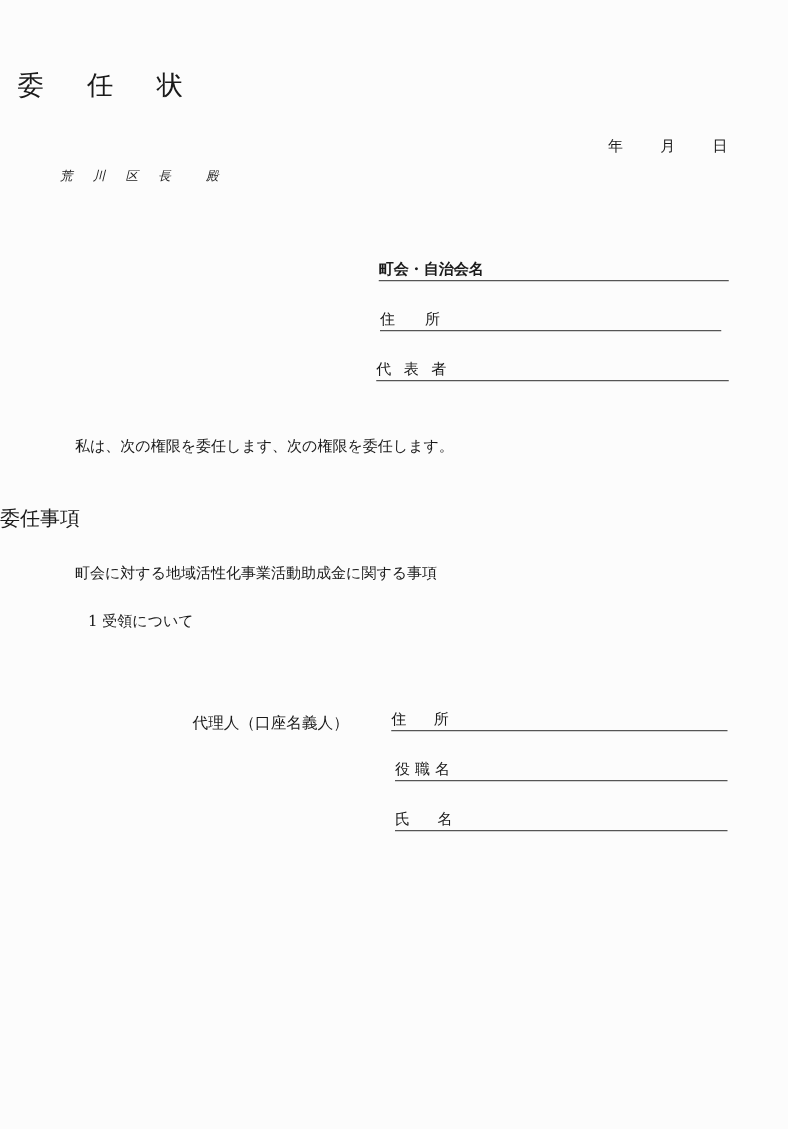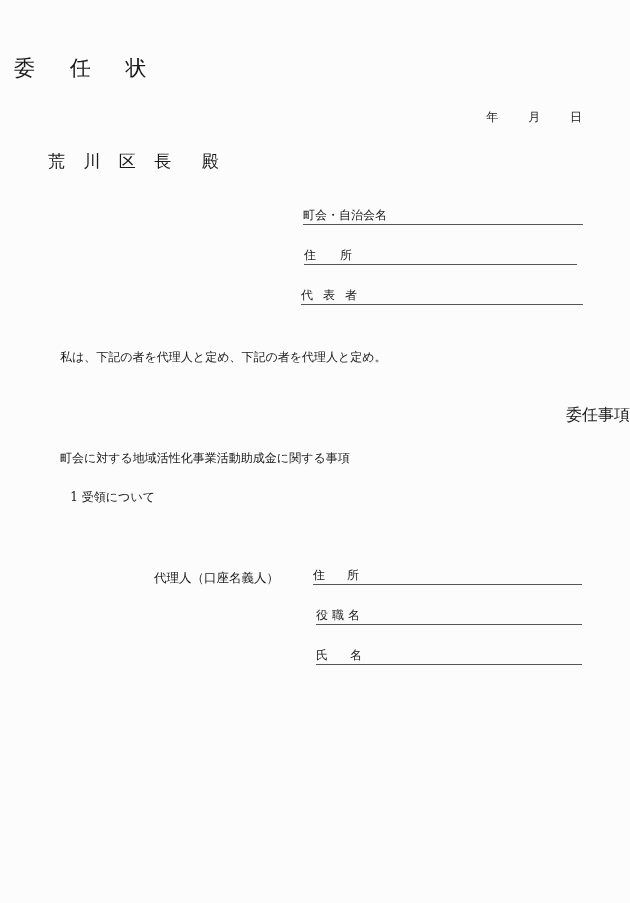--- a/index.html
+++ b/index.html
@@ -12,33 +12,33 @@
       color: #1a1a1a;
     }
     .abs { position: absolute; white-space: nowrap; }
     .title {
       left: 0; width: 630px; top: 54px;
       font-size: 21px; letter-spacing: 0;
     }
     .title span { display: inline-block; margin: 0 14px; }
     .date { top: 109px; right: 48px; font-size: 12px; }
     .date span { display: inline-block; margin-left: 26px; }
-    .addressee { top: 150px; left: 48px; font-size: 17px; }
+    .addressee { top: 134px; left: 48px; font-size: 10px; font-style: italic; }
     .addressee span { display: inline-block; margin-right: 13px; }
     .addressee .sama { margin-left: 12px; }
     .field {
       font-size: 12px;
       border-bottom: 1px solid #555;
       padding-bottom: 1px;
       height: 16px;
       line-height: 16px;
     }
     .sp { display: inline-block; }
     .statement { top: 349px; left: 60px; font-size: 12px; }
-    .subtitle { top: 405px; left: 0; width: 630px; text-align: right; font-size: 16px; }
+    .subtitle { top: 405px; left: 0; width: 630px; text-align: left; font-size: 16px; }
     .matter { top: 450px; left: 60px; font-size: 12px; }
     .item { top: 489px; left: 60px; font-size: 12px; text-align: right; }
     .item .num { display: inline-block; width: 18px; }
     .agent-label { top: 570px; left: 154px; font-size: 12.5px; }
   </style>
 </head>
 <body>
 
 <div class="abs title">
   <span>委</span>
@@ -53,36 +53,36 @@
 </div>
 
 <div class="abs addressee">
   <span>荒</span>
   <span>川</span>
   <span>区</span>
   <span>長</span>
   <span class="sama">殿</span>
 </div>
 
-<div class="abs field" style="top:207px; left:303px; width:280px;">
+<div class="abs field" style="top:207px; left:303px; width:280px;font-weight:bold;">
   <span>町会・自治会名</span>
   <span></span>
 </div>
 
 <div class="abs field" style="top:247px; left:304px; width:273px;">
   <span>住</span><span class="sp" style="width:24px"></span><span>所</span>
   <span></span>
 </div>
 
 <div class="abs field" style="top:287px; left:301px; width:282px;">
   <span>代</span><span class="sp" style="width:10px"></span><span>表</span><span class="sp" style="width:10px"></span><span>者</span>
   <span></span>
 </div>
 
-<div class="abs statement">私は、下記の者を代理人と定め、下記の者を代理人と定め。</div>
+<div class="abs statement">私は、次の権限を委任します、次の権限を委任します。</div>
 
 <div class="abs subtitle">委任事項</div>
 
 <div class="abs matter">町会に対する地域活性化事業活動助成金に関する事項</div>
 
 <div class="abs item">
   <span class="num">1</span>
   <span>受領について</span>
 </div>
 

